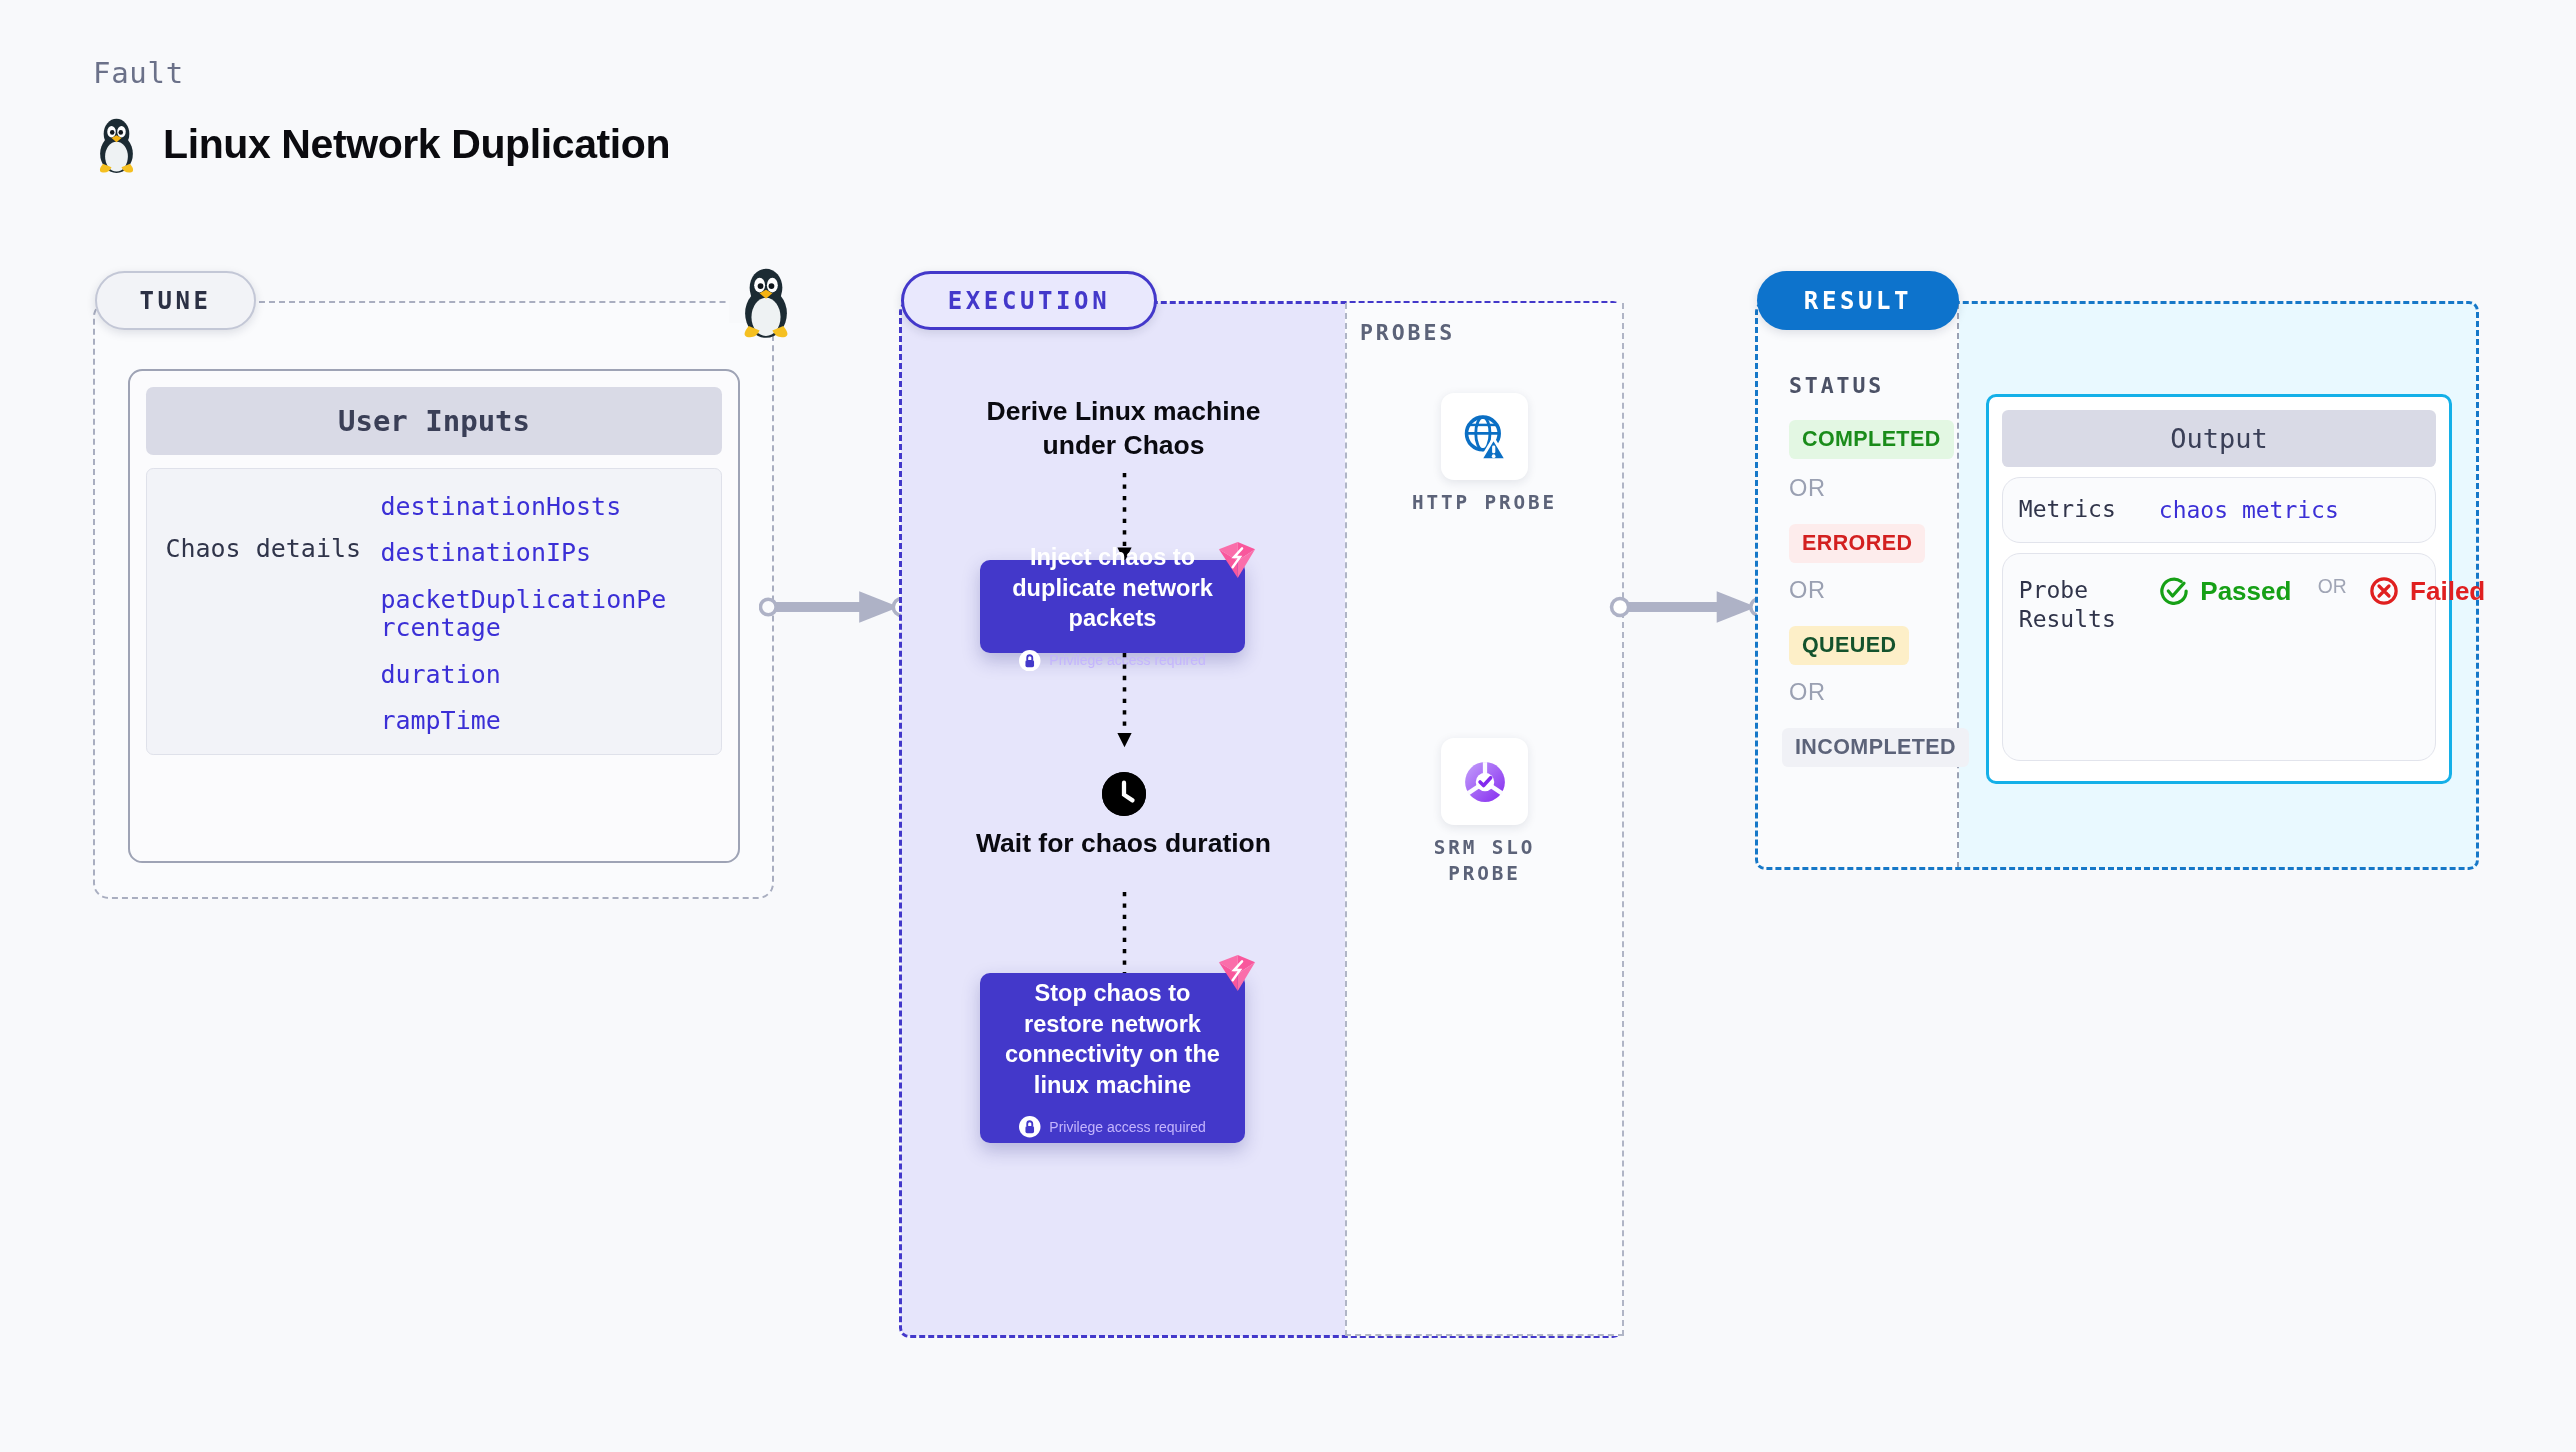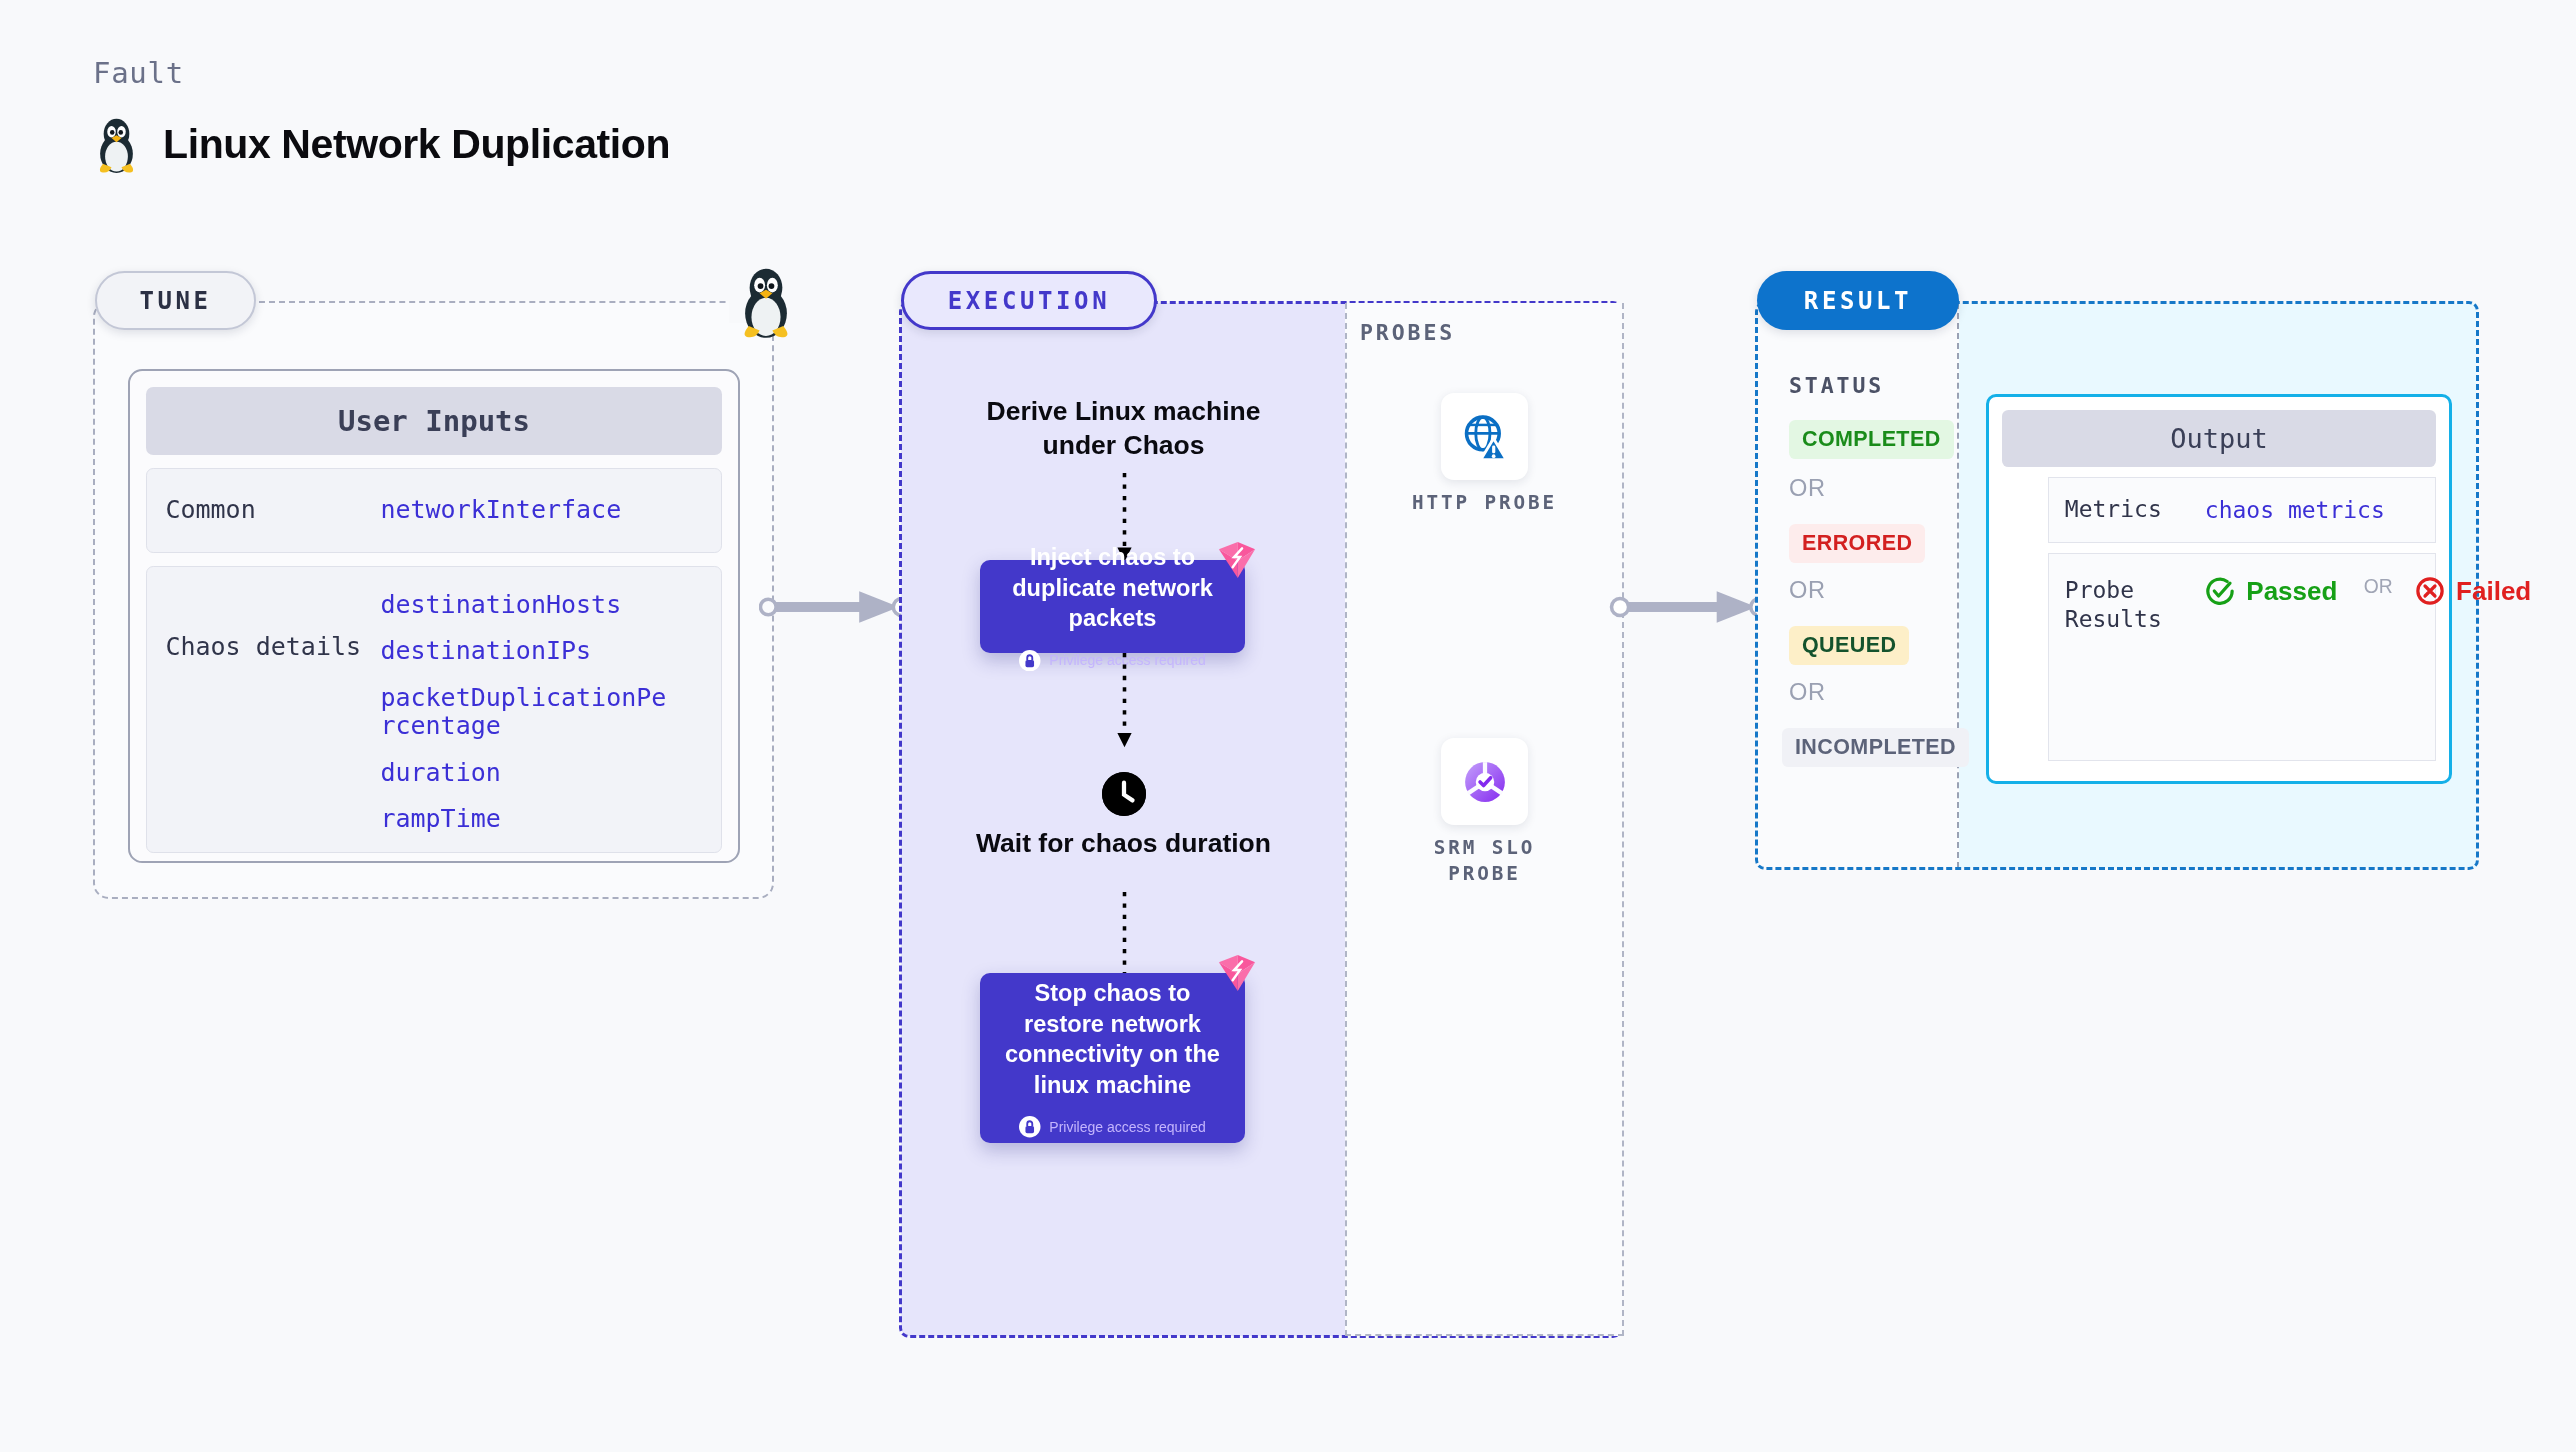--- a/index.html
+++ b/index.html
@@ -136,22 +136,22 @@
   .output-card {
     position: absolute; left: 1986px; top: 394px; width: 466px; height: 390px;
     background: #ffffff; border: 3.6px solid #14b0e8; border-radius: 10px; padding: 13px;
   }
   .out-head {
     height: 57px; background: #d9dae6; border-radius: 6.4px;
     display: flex; align-items: center; justify-content: center;
     font-family: "DejaVu Sans Mono", monospace; font-size: 27px; color: #3a3f57;
   }
   .out-group {
-    margin-top: 10px; background: #fafbfd; border: 1.4px solid #e2e4ec; border-radius: 0;
-    display: flex; align-items: center; padding: 13px 15.8px; min-height: 66px; margin-left: 46px;
+    margin-top: 10px; background: #fafbfd; border: 1.4px solid #e2e4ec; border-radius: 18px;
+    display: flex; align-items: center; padding: 13px 15.8px; min-height: 66px;
   }
   .out-group.tall { align-items: flex-start; min-height: 208px; padding-top: 21.5px; }
   .out-label { font-family: "DejaVu Sans Mono", monospace; font-size: 23px; color: #30344a; width: 140px; flex: none; line-height: 1.3; }
   .out-value { font-family: "DejaVu Sans Mono", monospace; font-size: 23px; color: #3b2fd6; }
   .probe-res { display: flex; gap: 22px; }
   .pr-row { display: flex; align-items: center; gap: 11.5px; }
   .pr-pass { font-size: 26px; font-weight: 700; color: #16a016; }
   .pr-fail { font-size: 26px; font-weight: 700; color: #e02020; }
   .pr-or { font-size: 19.3px; color: #a0a5b5; margin-left: 4.3px; }
 
@@ -194,26 +194,20 @@
       <circle cx="39" cy="24" r="3.2" fill="#10161b"></circle>
       <path d="M26 32 L33 28 L40 32 L33 38 Z" fill="#f5b312"></path>
       <path d="M14 68 Q6 78 12 80 Q22 82 26 73 Z" fill="#f5c021"></path>
       <path d="M52 68 Q60 78 54 80 Q44 82 40 73 Z" fill="#f5c021"></path>
     </svg>
   </div>
 
   <div class="inputs-card">
     <div class="inputs-head">User Inputs</div>
 
-    <div class="inputs-group">
-      <div class="ig-label">Common</div>
-      <div class="ig-values">
-        <span>networkInterface</span>
-      </div>
-    </div>
 
     <div class="inputs-group tall">
       <div class="ig-label offset">Chaos details</div>
       <div class="ig-values">
         <span>destinationHosts</span>
         <span>destinationIPs</span>
         <span>packetDuplicationPercentage</span>
         <span>duration</span>
         <span>rampTime</span>
       </div>

